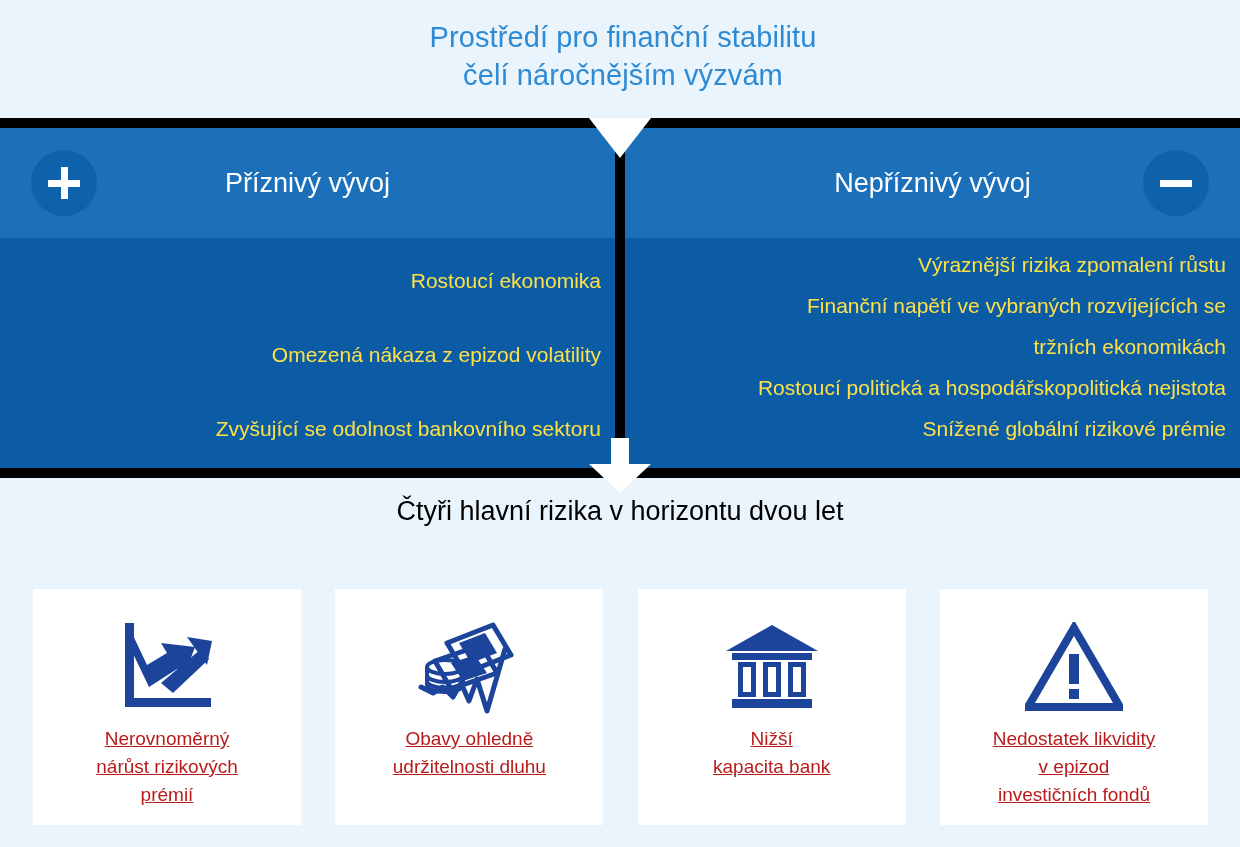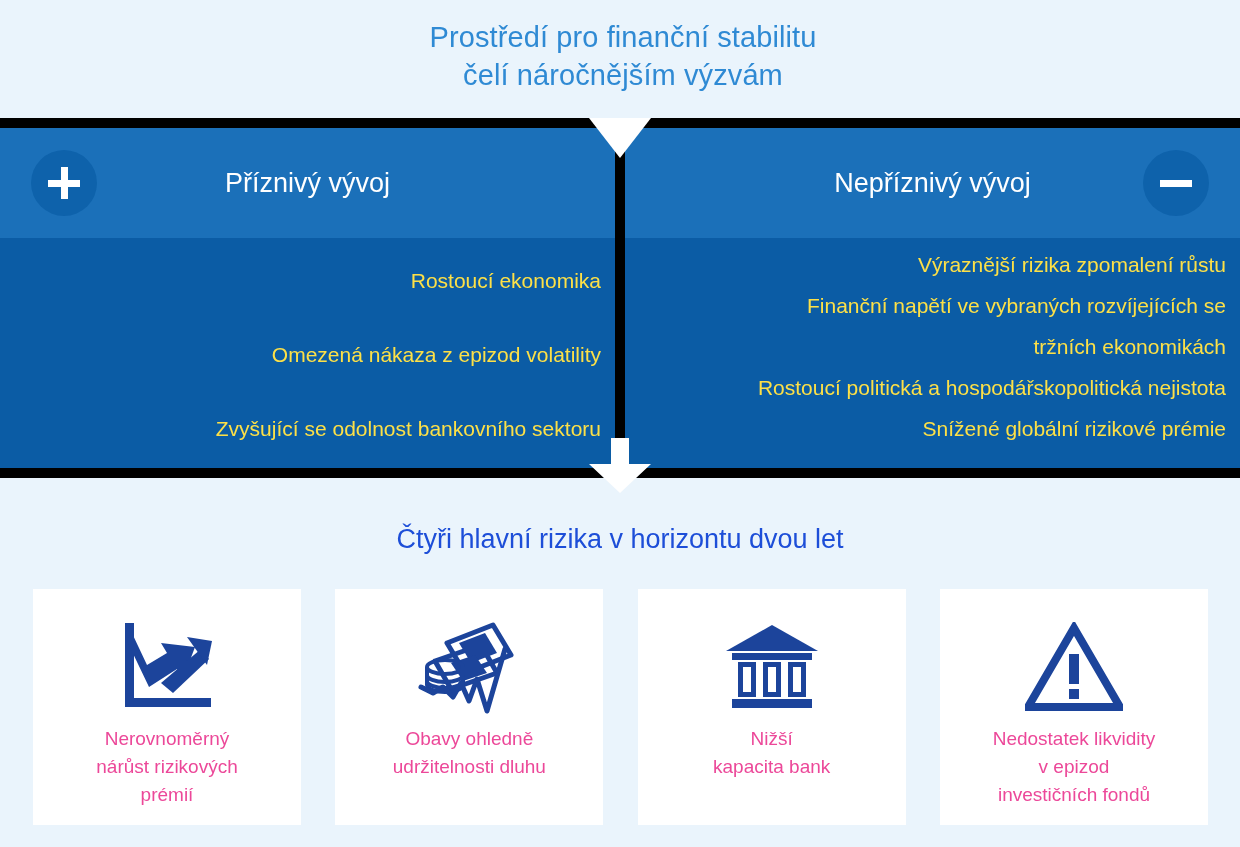--- a/index.html
+++ b/index.html
@@ -144,25 +144,25 @@
     top: 438px;
     left: 589px;
     width: 62px;
     height: 55px;
     z-index: 5;
   }
 
   
   .risks-heading {
     position: absolute;
-    top: 522px;
+    top: 494px;
     left: 0;
     width: 1240px;
     text-align: center;
-    color: #1d4ed8;
+    color: #000000;
     font-size: 27px;
     line-height: 34px;
   }
 
   .cards {
     position: absolute;
     top: 589px;
     left: 33px;
     width: 1175px;
     height: 236px;
@@ -181,23 +181,24 @@
     height: 112px;
     margin-top: 22px;
     display: flex;
     align-items: center;
     justify-content: center;
   }
   .card-label {
     margin-top: 2px;
     padding: 0 12px;
     text-align: center;
-    color: #ec4899;
+    color: #b91c1c;
     font-size: 19px;
     line-height: 28px;
+    text-decoration: underline;
   }
 </style>
 </head>
 <body>
 
 <div id="page">
 
   <div class="title-block">
     <span class="title-line">Prostředí pro finanční stabilitu</span>
     <span class="title-line">čelí náročnějším výzvám</span>

